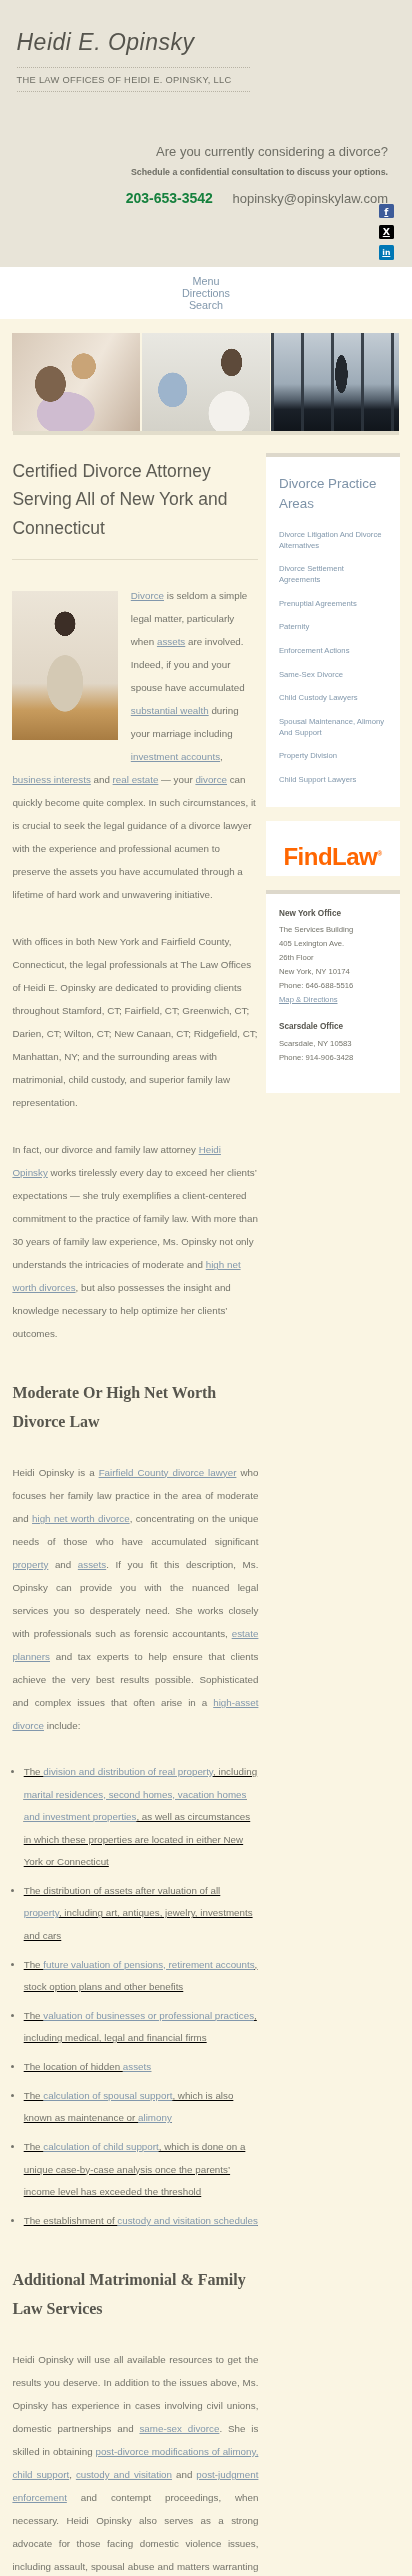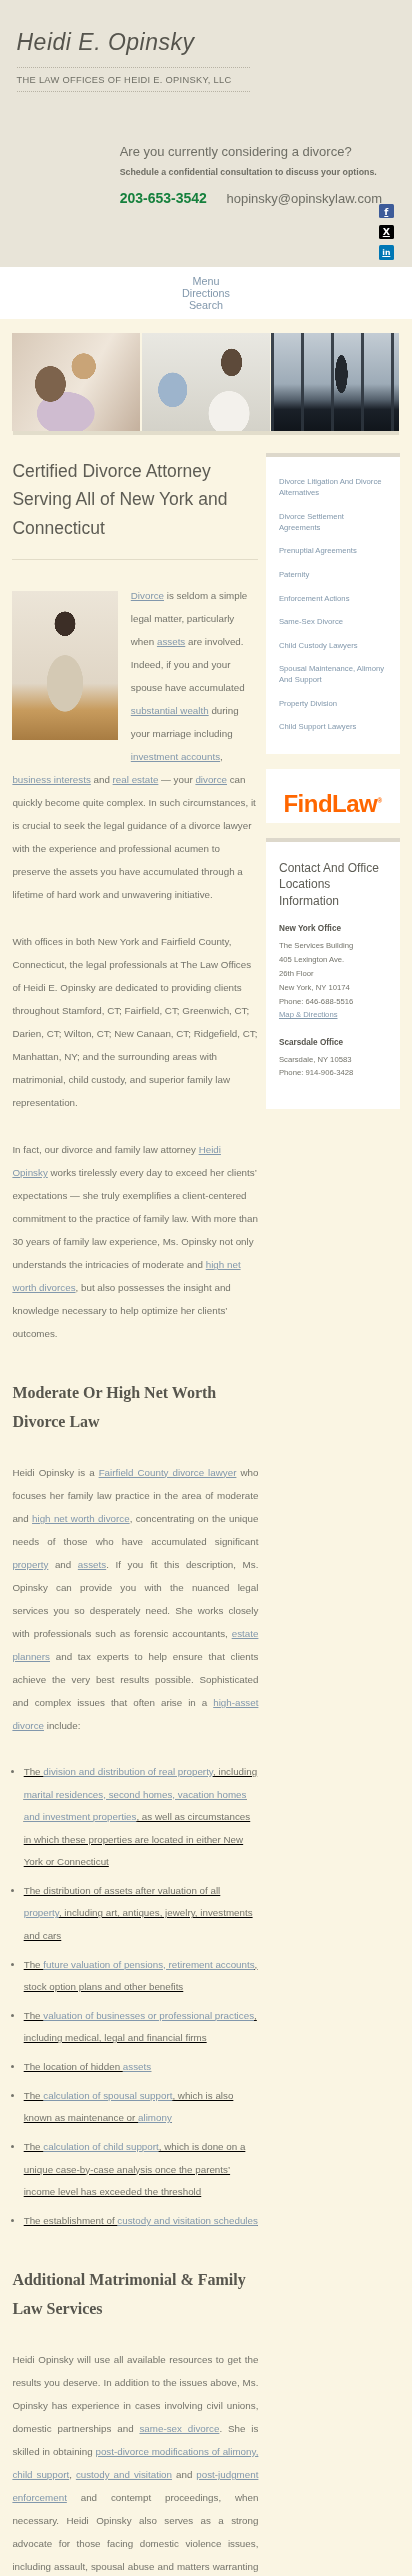--- a/index.html
+++ b/index.html
@@ -4,21 +4,21 @@
 <title>Heidi E. Opinsky</title>
 <style>
   html,body{margin:0;padding:0;}
   body{width:412px;background:#ded9cd;font-family:"Liberation Sans",sans-serif;}
   a{cursor:pointer;}
   
   .site-header{background:#e8e4d8;height:267px;position:relative;box-sizing:border-box;padding:18.5px 12.4px 0 16.5px;}
   .site-title{font-size:23px;color:#55544d;font-weight:400;letter-spacing:0.5px;margin:10.3px 0 11.3px;font-style:italic;}
   .dotted{width:233px;height:0;border-top:1px dotted #b7b2a4;}
   .tagline{font-size:9.3px;color:#6e6e65;letter-spacing:0.3px;margin:6.7px 0;}
-  .header-contact{position:absolute;right:30px;top:144px;text-align:left;}
+  .header-contact{position:absolute;right:24px;top:144px;text-align:right;}
   .promo1{font-size:13px;color:#6e6e65;}
   .promo2{font-size:8.8px;font-weight:700;color:#6e6e65;margin-top:7.7px;}
   .contact-line{margin-top:13px;font-size:13px;white-space:nowrap;}
   .phone{color:#15803d;font-weight:700;font-size:14px;margin-right:19.6px;text-decoration:none;}
   .email{color:#6e6e65;text-decoration:none;}
   .social{position:absolute;right:18.5px;top:204px;display:flex;flex-direction:column;gap:6.2px;}
   .sicon{width:14.4px;height:14.4px;border-radius:1.5px;color:#fff;display:flex;align-items:center;justify-content:center;font-weight:700;font-size:9.3px;font-family:"DejaVu Sans",sans-serif;}
   .fb{background:#3d5b99;}
   .xx{background:#000;}
   .li{background:#0077b5;font-size:7.7px;}
@@ -151,41 +151,41 @@
         </ul>
 
       <h3 class="slab">Additional Matrimonial &amp; Family Law Services</h3>
 
       <p class="rich just">Heidi Opinsky will use all available resources to get the results you deserve. In addition to the issues above, Ms. Opinsky has experience in cases involving civil unions, domestic partnerships and <a href="#">same-sex divorce</a>. She is skilled in obtaining <a href="#">post-divorce modifications of alimony, child support</a>, <a href="#">custody and visitation</a> and <a href="#">post-judgment enforcement</a> and contempt proceedings, when necessary. Heidi Opinsky also serves as a strong advocate for those facing domestic violence issues, including assault, spousal abuse and matters warranting the involvement of Child Protective Services.</p>
 
     </article>
 
     <aside class="sidebar">
       <div class="sbox sbox-practice">
+        <h3>Divorce Practice Areas</h3>
         <ul class="practice-list">
             <li>Divorce Litigation And Divorce Alternatives</li>
             <li>Divorce Settlement Agreements</li>
             <li>Prenuptial Agreements</li>
             <li>Paternity</li>
             <li>Enforcement Actions</li>
             <li>Same-Sex Divorce</li>
             <li>Child Custody Lawyers</li>
             <li>Spousal Maintenance, Alimony And Support</li>
             <li>Property Division</li>
             <li>Child Support Lawyers</li>
           </ul>
       </div>
 
       <div class="sbox sbox-findlaw">
         <div class="findlaw"><span>FindLaw</span><sup>®</sup></div>
       </div>
 
 
       <div class="sbox sbox-contact">
-        <h3>Contact And Office Locations Information</h3>
 
 
         <div class="office">
           <div class="oname">New York Office</div>
           <div>The Services Building</div>
           <div>405 Lexington Ave.</div>
           <div>26th Floor</div>
           <div>New York, NY 10174</div>
           <div>Phone: 646-688-5516</div>
           <a href="#">Map &amp; Directions</a>

